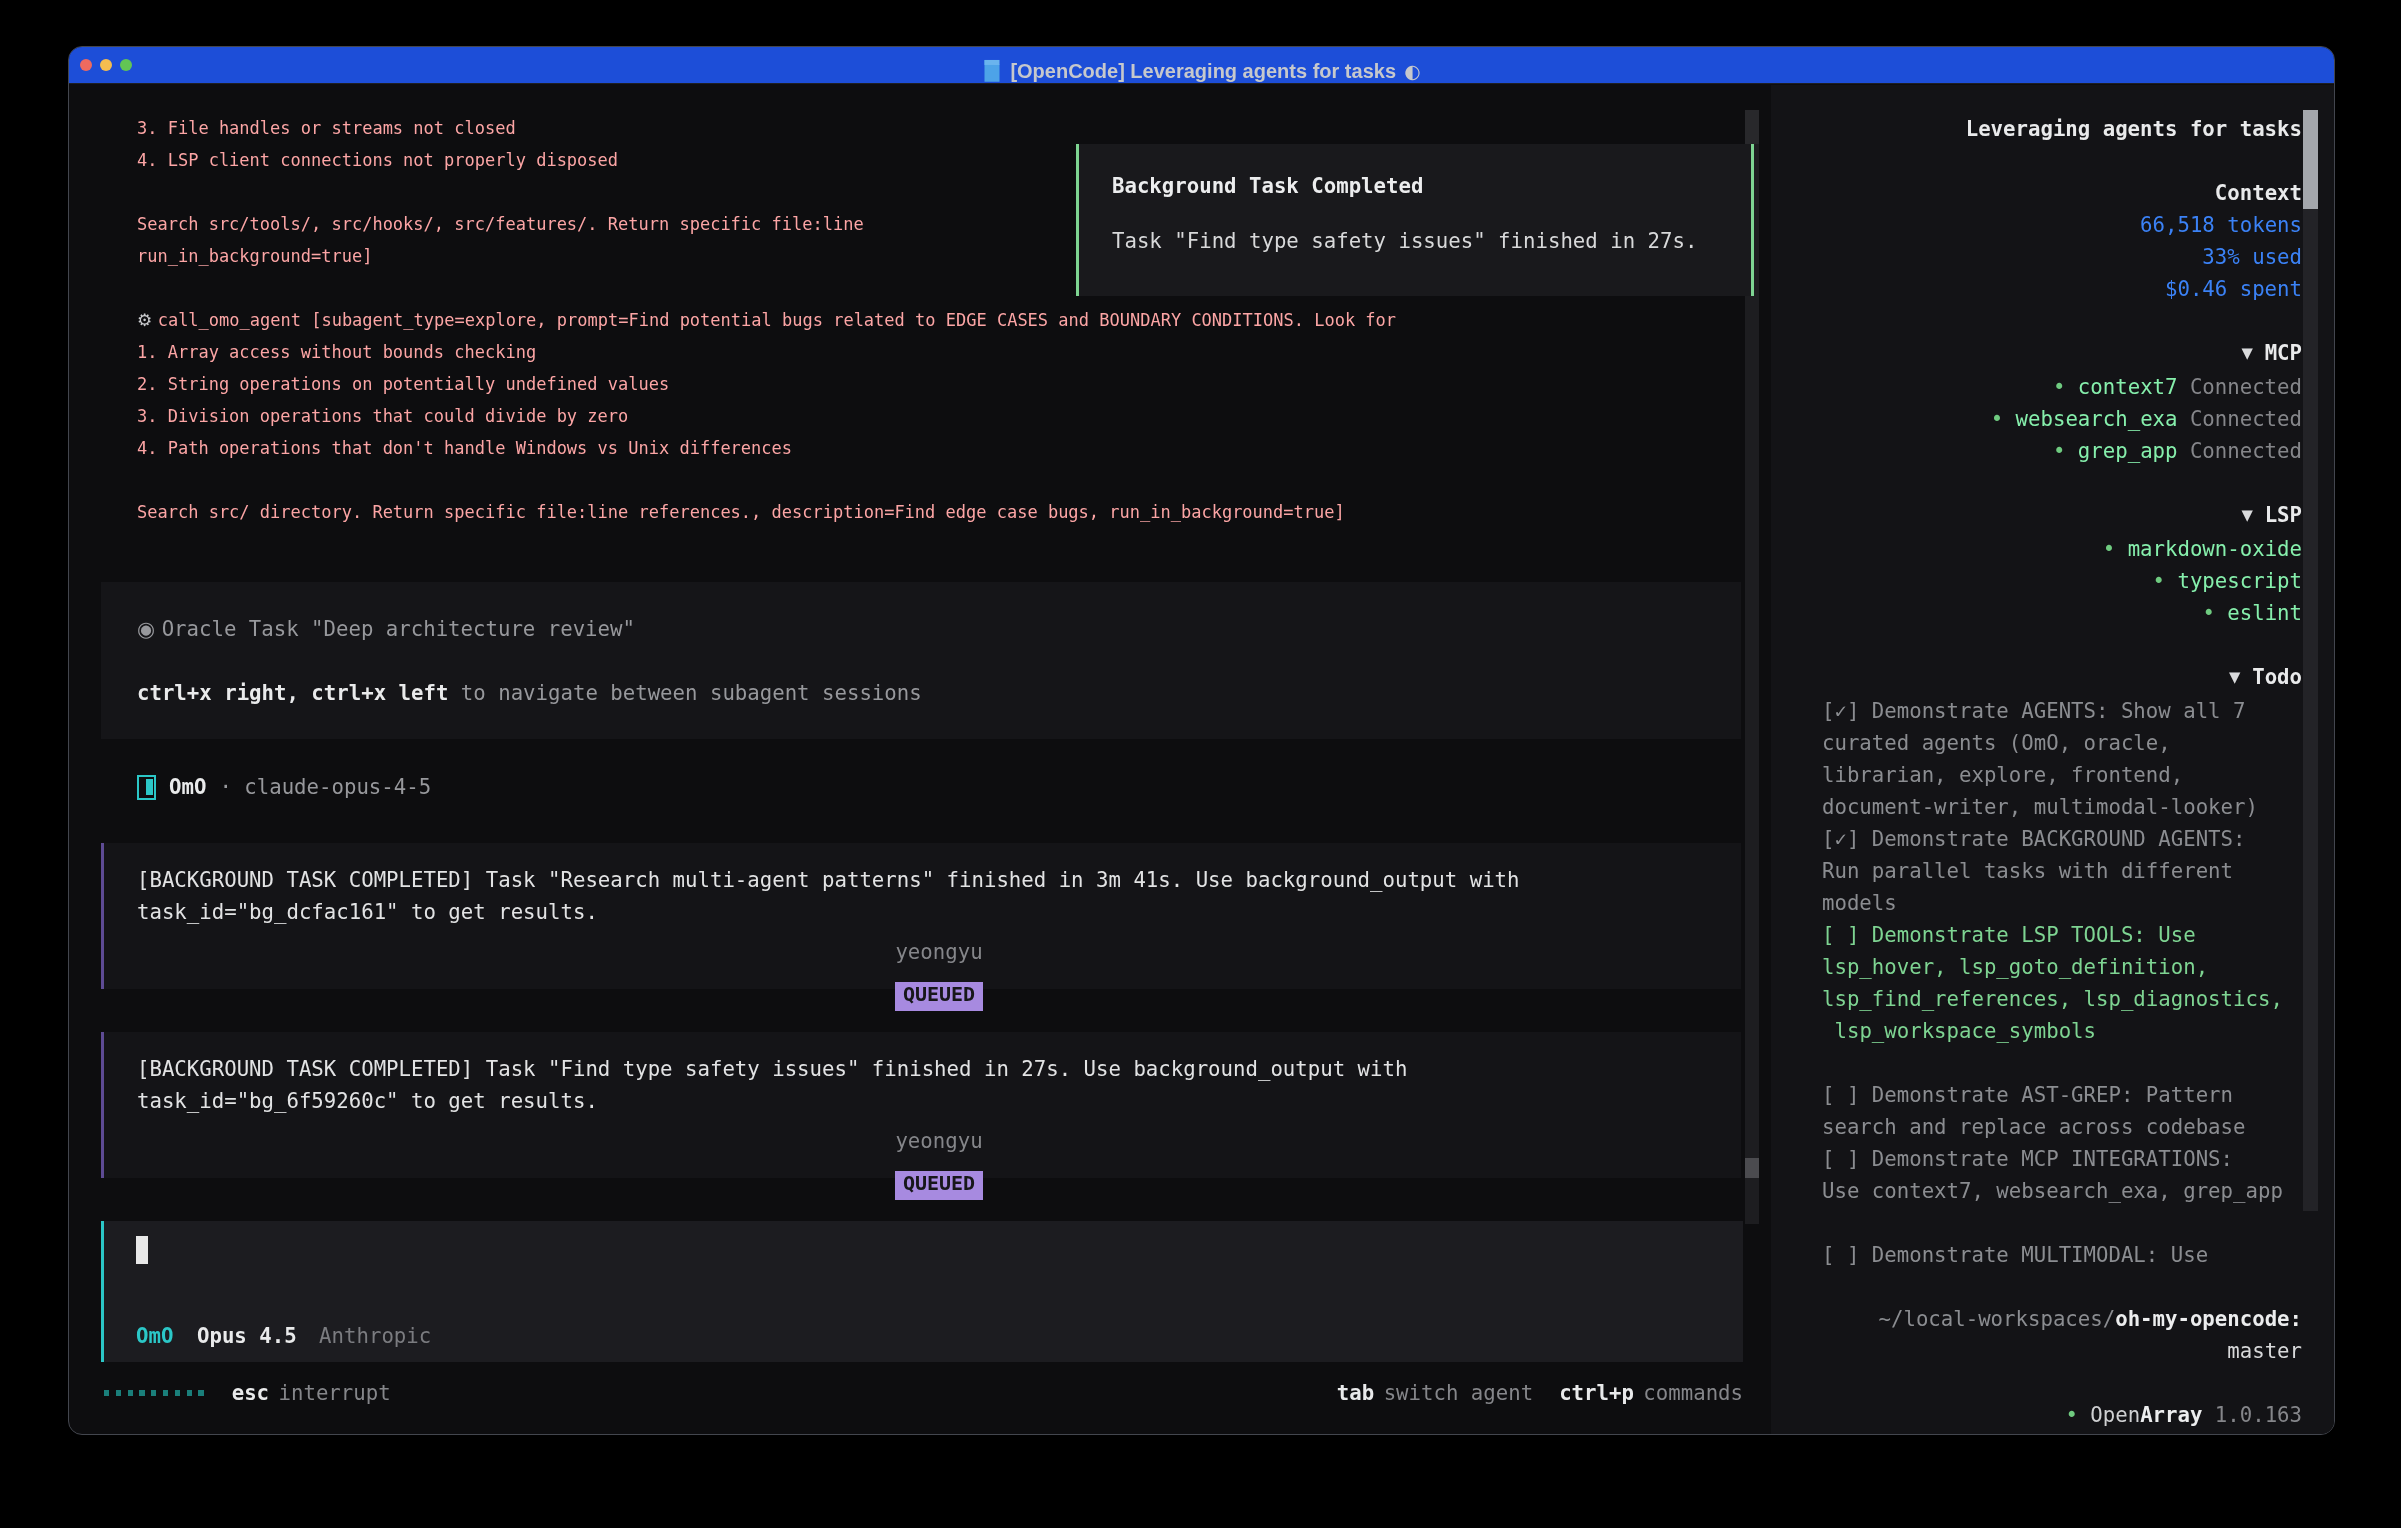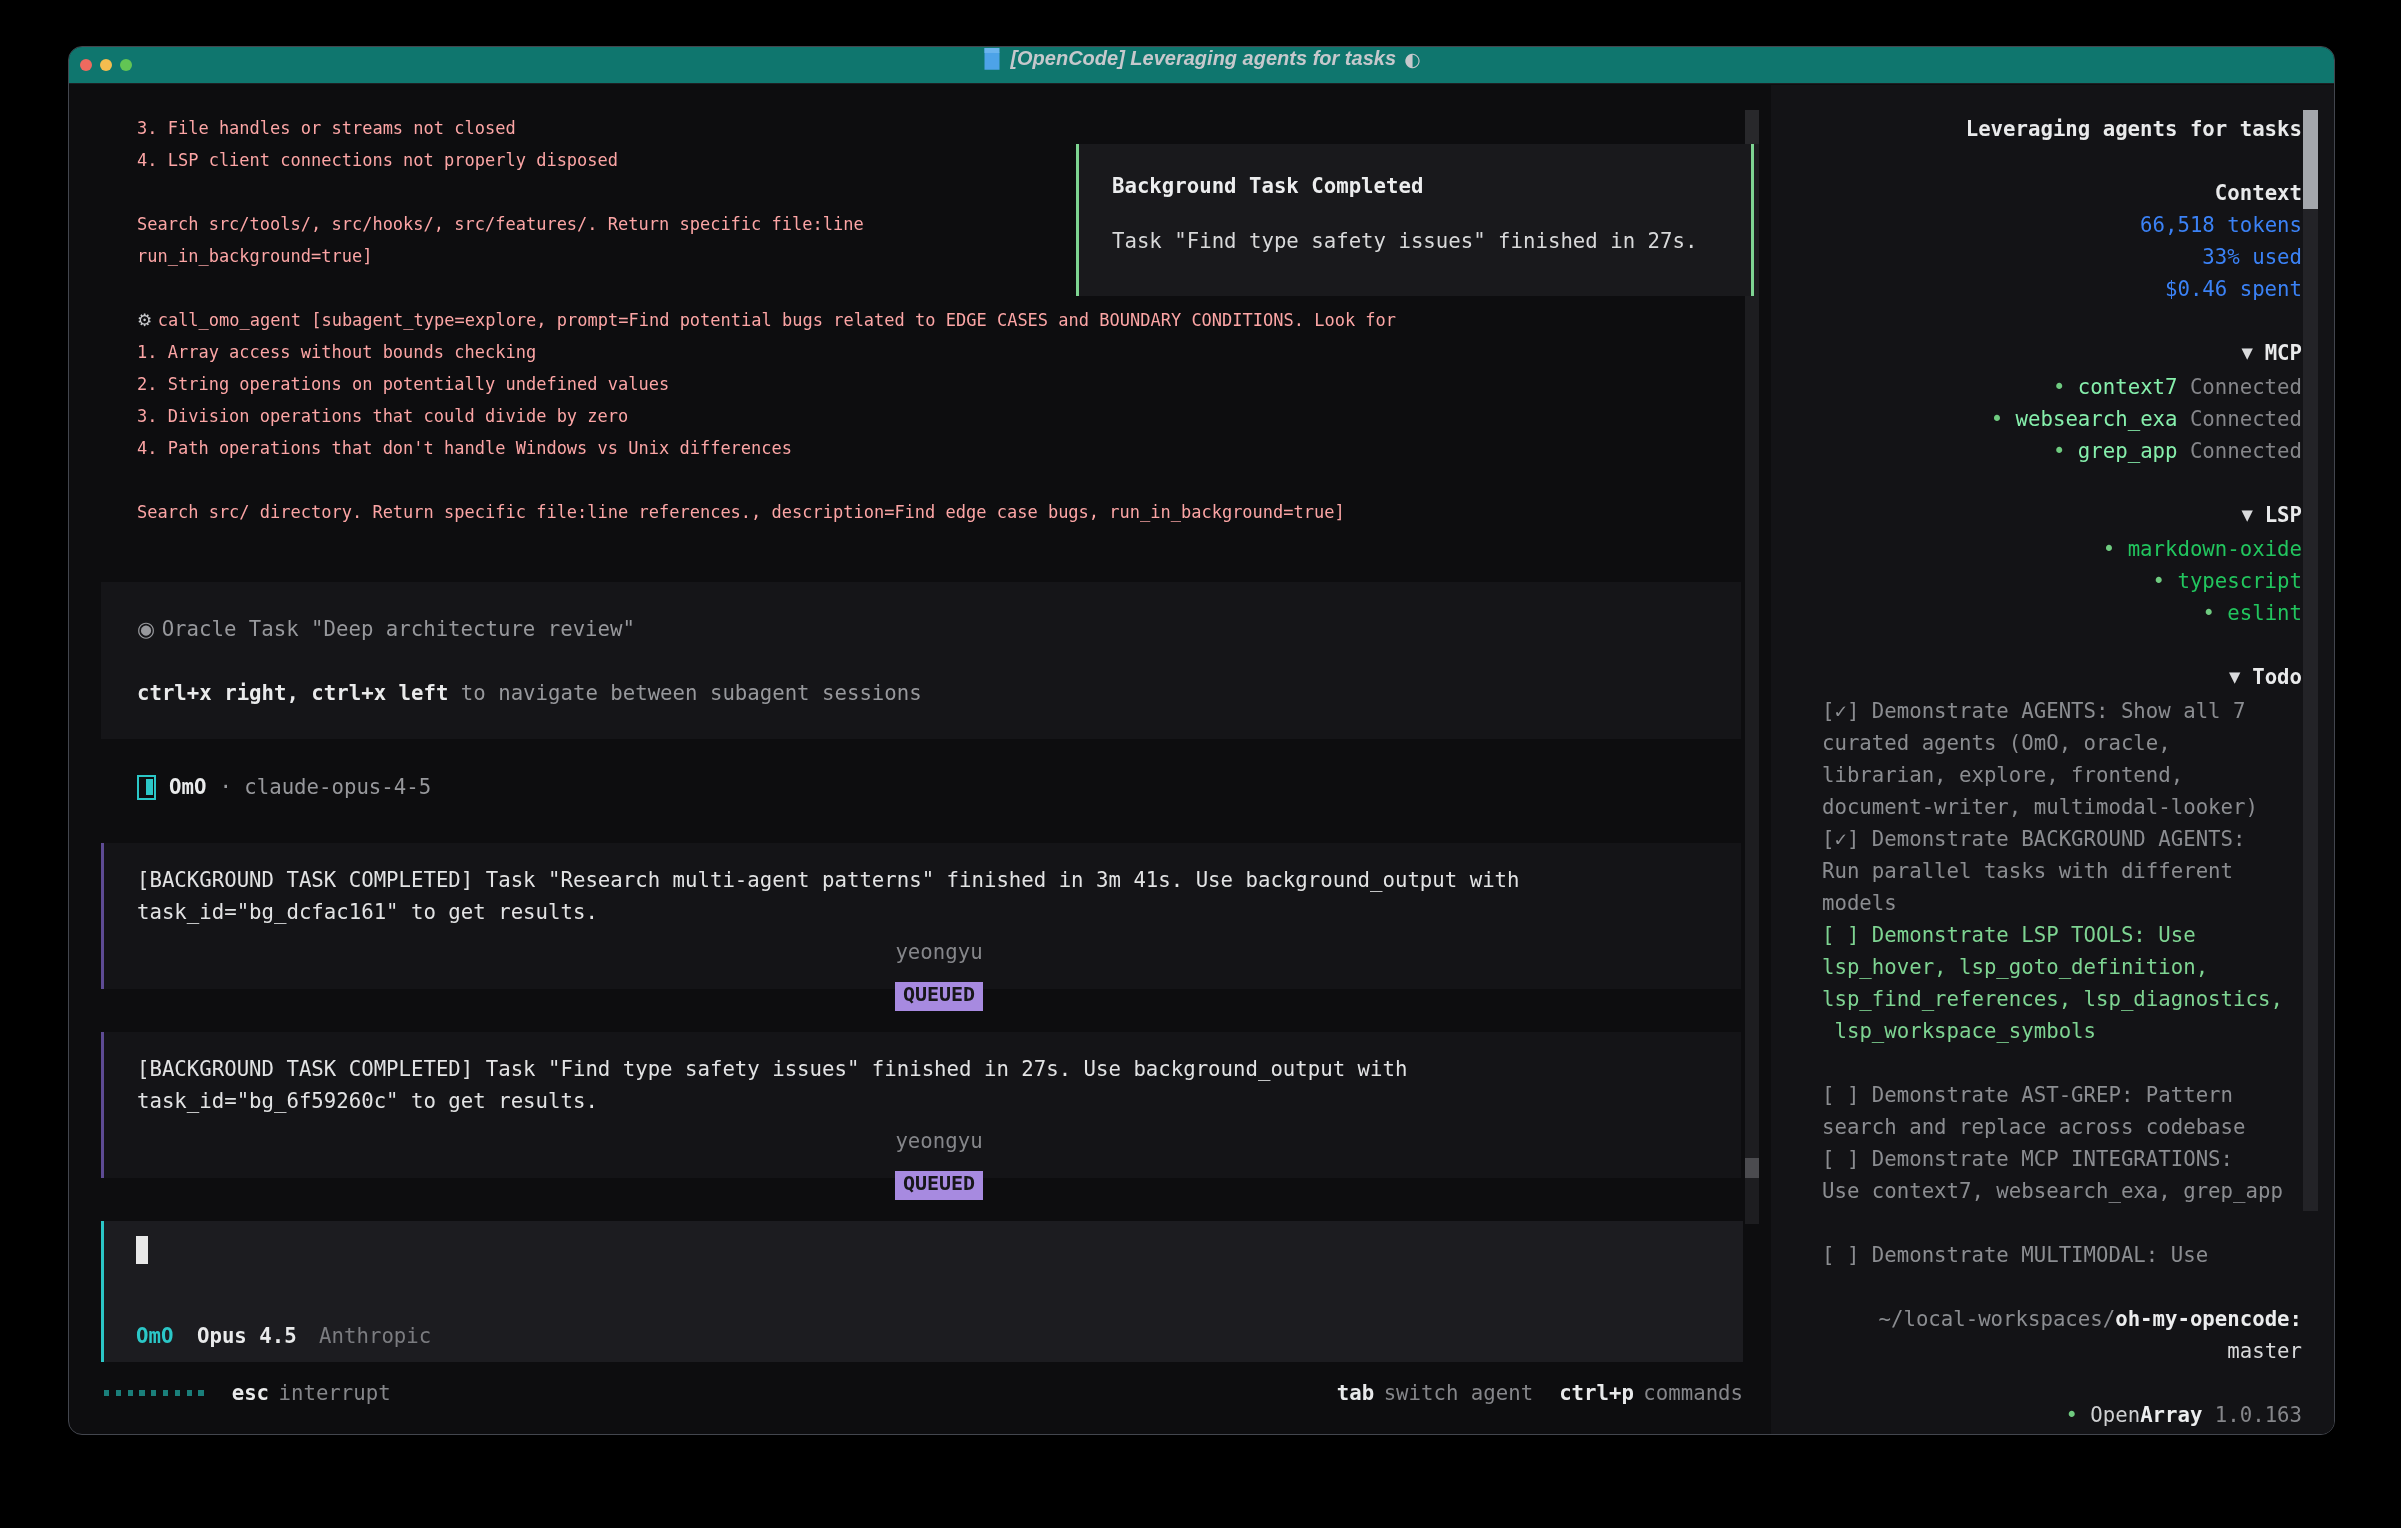--- a/index.html
+++ b/index.html
@@ -3,22 +3,22 @@
 <meta charset="utf-8">
 <style>
   * { margin:0; padding:0; box-sizing:border-box; }
   html,body { width:2401px; height:1528px; background:#000; position:relative;
     font-family:"DejaVu Sans Mono", monospace; }
 
   .window { position:absolute; left:68px; top:46px; width:2267px; height:1389px;
     background:#0d0d0f; border:1.2px solid #43464e; border-radius:14px; overflow:hidden; }
 
   
-  .titlebar { height:37px; background:#0f766e; border-bottom:1.2px solid #1e1f23;
-    display:flex; align-items:flex-start; justify-content:center; position:relative;font-style:italic; }
+  .titlebar { height:37px; background:#1d4ed8; border-bottom:1.2px solid #1e1f23;
+    display:flex; align-items:flex-end; justify-content:center; position:relative; }
   .lights { position:absolute; left:10.6px; top:0; height:100%; display:flex; align-items:center; gap:7.7px; }
   .light { width:12.4px; height:12.4px; border-radius:50%; }
   .light.red { background:#ee6a5f; } .light.yellow { background:#f5bd4f; } .light.green { background:#62c554; }
   .title { display:flex; align-items:center; gap:8.3px; font-family:"Liberation Sans", sans-serif;
     font-weight:bold; font-size:20px; color:#c6c8cc; }
   .doc-icon { width:20px; height:23.6px; display:inline-block; }
   .half-moon { font-family:"DejaVu Sans", sans-serif; font-size:19px; color:#c6c8cc; }
 
   
   .main-log { position:absolute; left:68px; top:65px; width:1613px;
@@ -88,21 +88,21 @@
   .sb-row { min-height:32px;text-align:right; }
   .sb-gap { height:32px; }
   .sb-title { font-weight:bold; color:#e9eaeb; }
   .sb-head { color:#e9eaeb; font-weight:bold; }
   .sb-head .tri { display:inline-block; font-size:14.8px; color:#d9dadc; margin-right:11.8px;
     transform:translateY(-2.4px); font-family:"DejaVu Sans", sans-serif; }
   .sb-dim { color:#3b82f6; }
   .bullet { color:#6fcb80; margin-right:12.4px; }
   .mcp-name { font-weight:normal; color:#86efac; }
   .mcp-status { color:#85868a; margin-left:12.4px; }
-  .lsp-name { color:#22c55e; }
+  .lsp-name { color:#86efac; }
   .todo-item { white-space:pre-wrap; color:#8b8d91; }
   .todo-item.active { color:#7ed492; }
   .todo-item.gap { margin-top:32px; }
   .ws-prefix { color:#8b8d91; }
   .ws-repo { color:#ecedee; font-weight:bold; }
   .ws-branch { color:#d8d9da; }
   .foot-app { color:#cfd0d2; }
   .foot-app b { color:#ecedee; }
   .foot-ver { color:#85868a; margin-left:12.4px; }
 </style>

